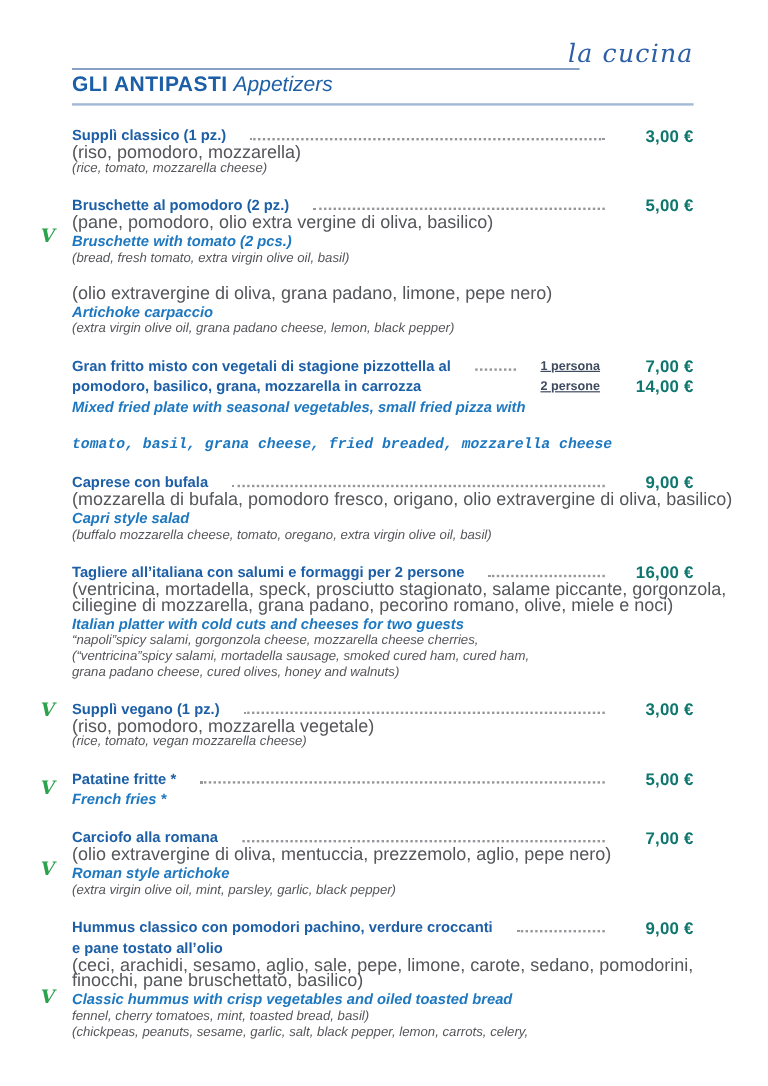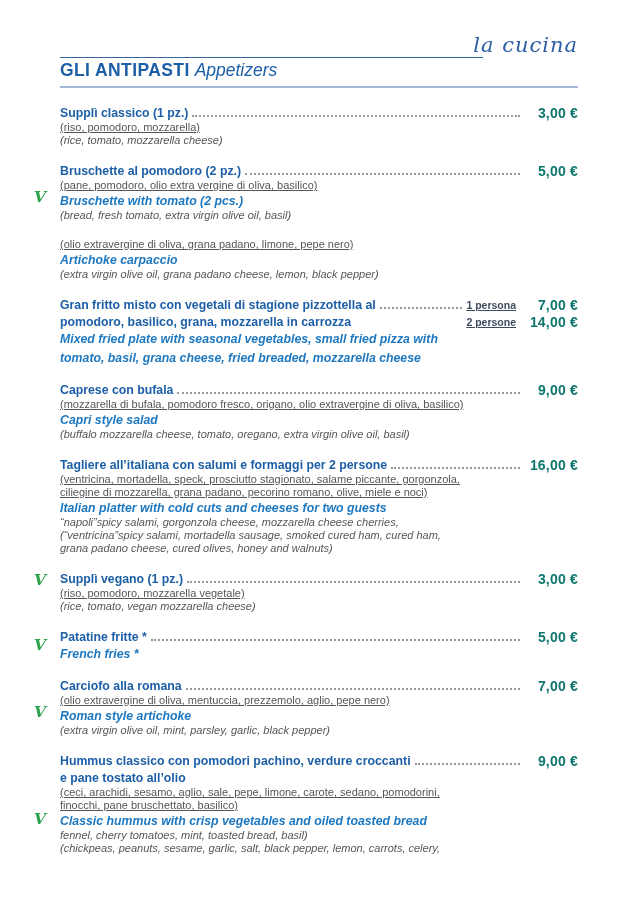--- a/index.html
+++ b/index.html
@@ -32,21 +32,21 @@
     position:absolute; left:-26px; top:0;
     font-family:"DejaVu Serif", serif; font-style:italic; font-weight:bold;
     font-size:15.5px; color:#2ba24c; line-height:16px;
   }
   .menu-item:nth-child(2)  .veg { top:26px; }
   .menu-item:nth-child(7)  .veg { top:1px; }
   .menu-item:nth-child(8)  .veg { top:8px; }
   .menu-item:nth-child(9)  .veg { top:26px; }
   .menu-item:nth-child(10) .veg { top:58px; }
 
-  .title-row { display:flex; align-items:flex-start; line-height:16px; }
+  .title-row { display:flex; align-items:flex-start; line-height:16px;gap:16px; }
   .title-row + .title-row { margin-top:1px; }
   .title {
     font-weight:bold; font-size:12.3px; color:#1d5fa6;
     white-space:nowrap; flex:0 0 auto;
   }
   .leader {
     flex:1 1 auto; min-width:6px; margin:0 4px;
     border-bottom:2px dotted #97979b;
     align-self:flex-end; transform:translateY(-4px);
   }
@@ -54,26 +54,26 @@
   .qty {
     font-size:10.5px; font-weight:bold; color:#3f4b5f;
     text-decoration:underline; margin-right:8px; white-space:nowrap; flex:0 0 auto;
   }
   .price {
     font-size:14px; font-weight:bold; color:#0f766e;
     white-space:nowrap; min-width:54px; text-align:right; flex:0 0 auto;
     letter-spacing:0.2px;
   }
 
-  .ing-it { font-size:11px; line-height:13px; color:#55565a; white-space:nowrap;text-decoration:underline; }
+  .ing-it { font-size:15px; line-height:13px; color:#55565a; white-space:nowrap; }
   .name-en {
     font-size:12.3px; font-weight:bold; font-style:italic; color:#1e78c0;
     line-height:15px; margin-top:2px; white-space:nowrap;
   }
-  .name-en + .name-en { margin-top:4px; }
+  .name-en + .name-en { margin-top:16px;font-family:Liberation Mono, monospace; }
   .ing-en { font-size:11px; font-style:italic; line-height:13px; color:#55565a; white-space:nowrap; }
 </style>
 </head>
 <body>
 
 <div class="page">
 
   <div class="header">
     <div class="rule-top"></div>
     <div class="brand">la cucina</div>

